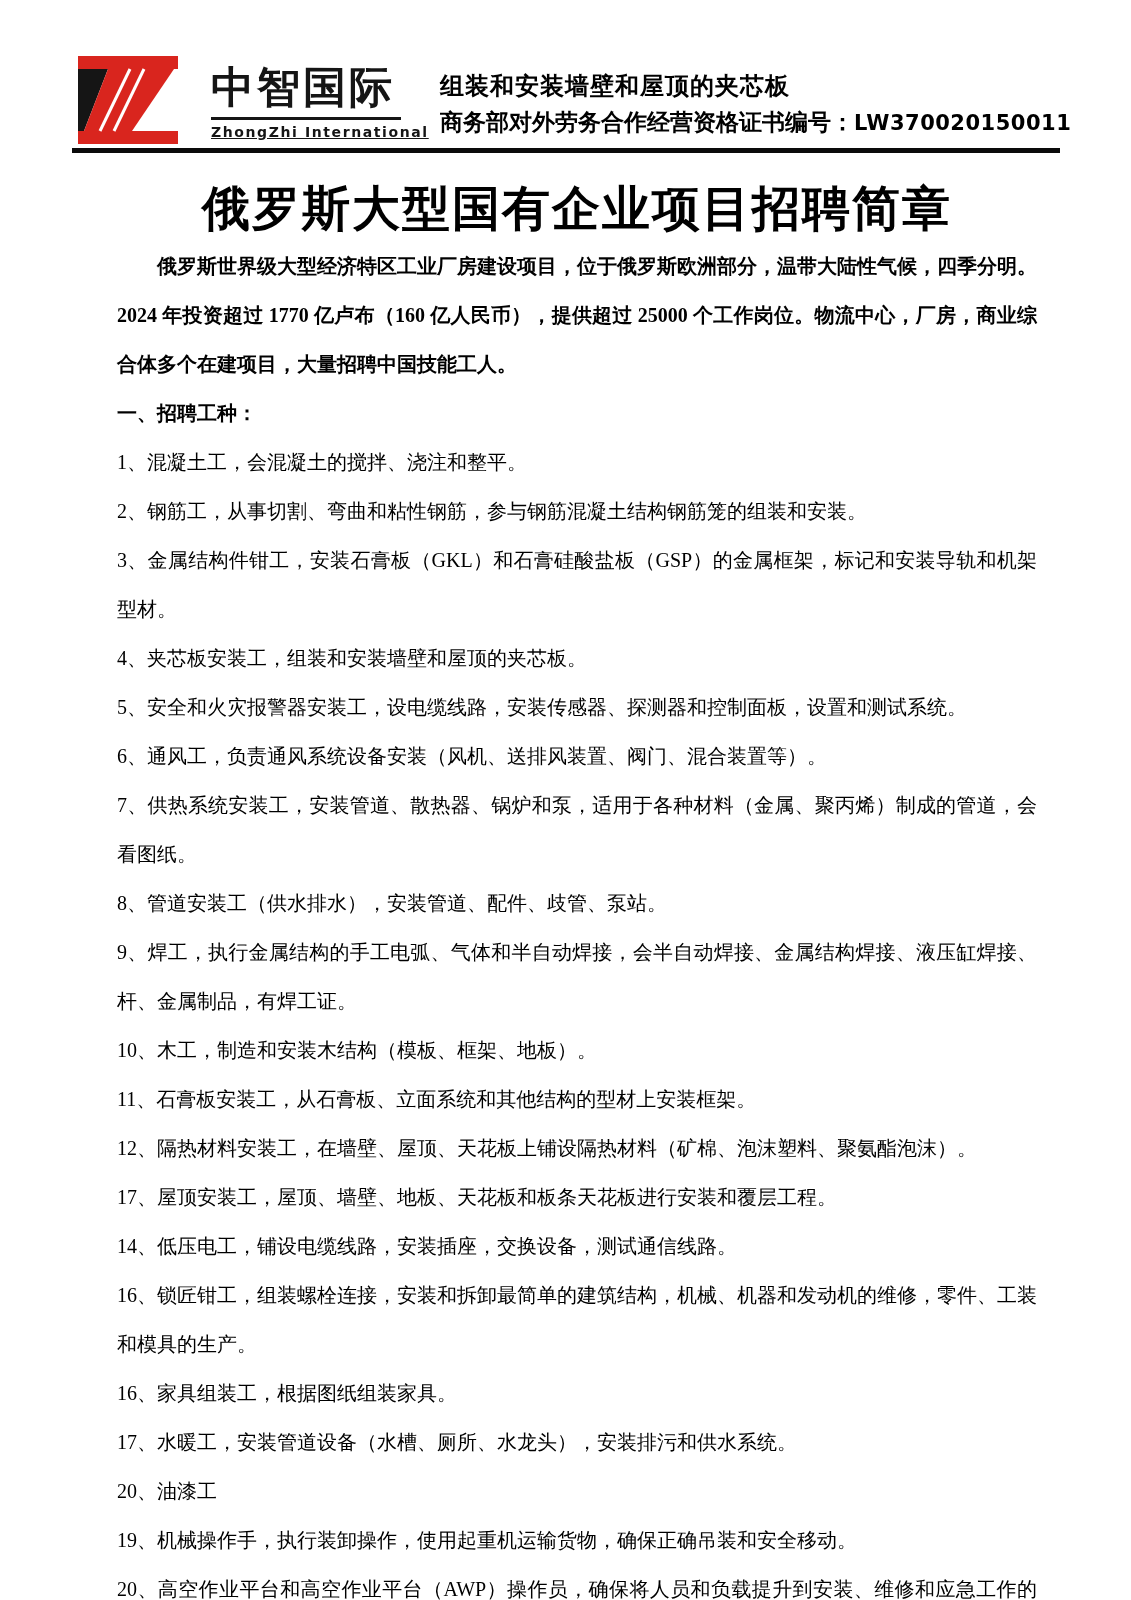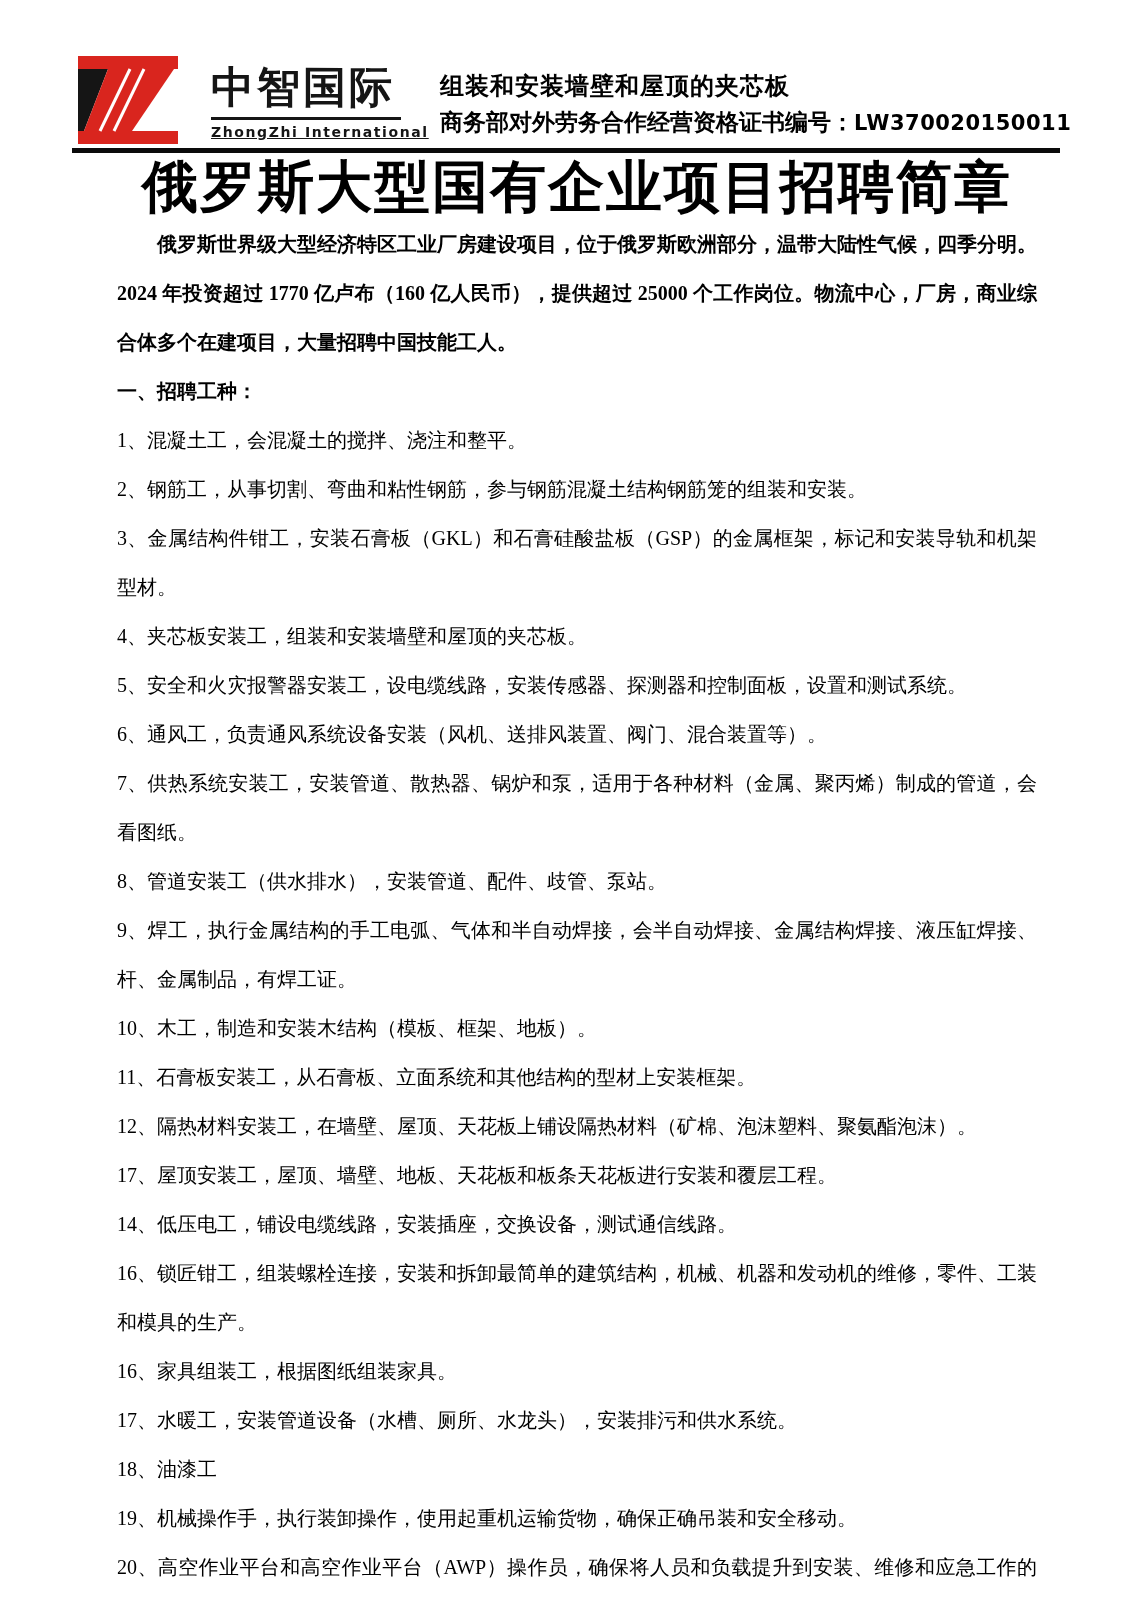--- a/index.html
+++ b/index.html
@@ -46,26 +46,26 @@
     font-size: 21px;
     letter-spacing: 0.5px;
   }
 
   
   .header-rule { height: 5px; background: #0a0a0a; margin: 0 71px 0 72px; }
 
   
   .doc-body { padding: 0 94px 0 117px; }
   .doc-title {
-    font-size: 56px;
+    font-size: 48px;
     line-height: 54px;
     font-weight: bold;
     text-align: center;
     letter-spacing: 2px;
-    margin: 7px 0 6px 0;
+    margin: 29px 0 6px 0;
     white-space: nowrap;
   }
   .doc-body p {
     font-size: 20px;
     line-height: 49px;
     text-align: justify;
     text-justify: inter-ideograph;
   }
   .intro { text-indent: 2em; font-weight: bold; }
   .section-heading { font-weight: bold; }
@@ -119,19 +119,19 @@
       <p class="job">8、管道安装工（供水排水），安装管道、配件、歧管、泵站。</p>
       <p class="job">9、焊工，执行金属结构的手工电弧、气体和半自动焊接，会半自动焊接、金属结构焊接、液压缸焊接、杆、金属制品，有焊工证。</p>
       <p class="job">10、木工，制造和安装木结构（模板、框架、地板）。</p>
       <p class="job">11、石膏板安装工，从石膏板、立面系统和其他结构的型材上安装框架。</p>
       <p class="job">12、隔热材料安装工，在墙壁、屋顶、天花板上铺设隔热材料（矿棉、泡沫塑料、聚氨酯泡沫）。</p>
       <p class="job">17、屋顶安装工，屋顶、墙壁、地板、天花板和板条天花板进行安装和覆层工程。</p>
       <p class="job">14、低压电工，铺设电缆线路，安装插座，交换设备，测试通信线路。</p>
       <p class="job">16、锁匠钳工，组装螺栓连接，安装和拆卸最简单的建筑结构，机械、机器和发动机的维修，零件、工装和模具的生产。</p>
       <p class="job">16、家具组装工，根据图纸组装家具。</p>
       <p class="job">17、水暖工，安装管道设备（水槽、厕所、水龙头），安装排污和供水系统。</p>
-      <p class="job">18、油漆工</p>
+      <p class="job">20、油漆工</p>
       <p class="job">19、机械操作手，执行装卸操作，使用起重机运输货物，确保正确吊装和安全移动。</p>
       <p class="job">20、高空作业平台和高空作业平台（AWP）操作员，确保将人员和负载提升到安装、维修和应急工作的高度。</p>
     </div>
   </main>
 
 </div>
 
 </body></html>

